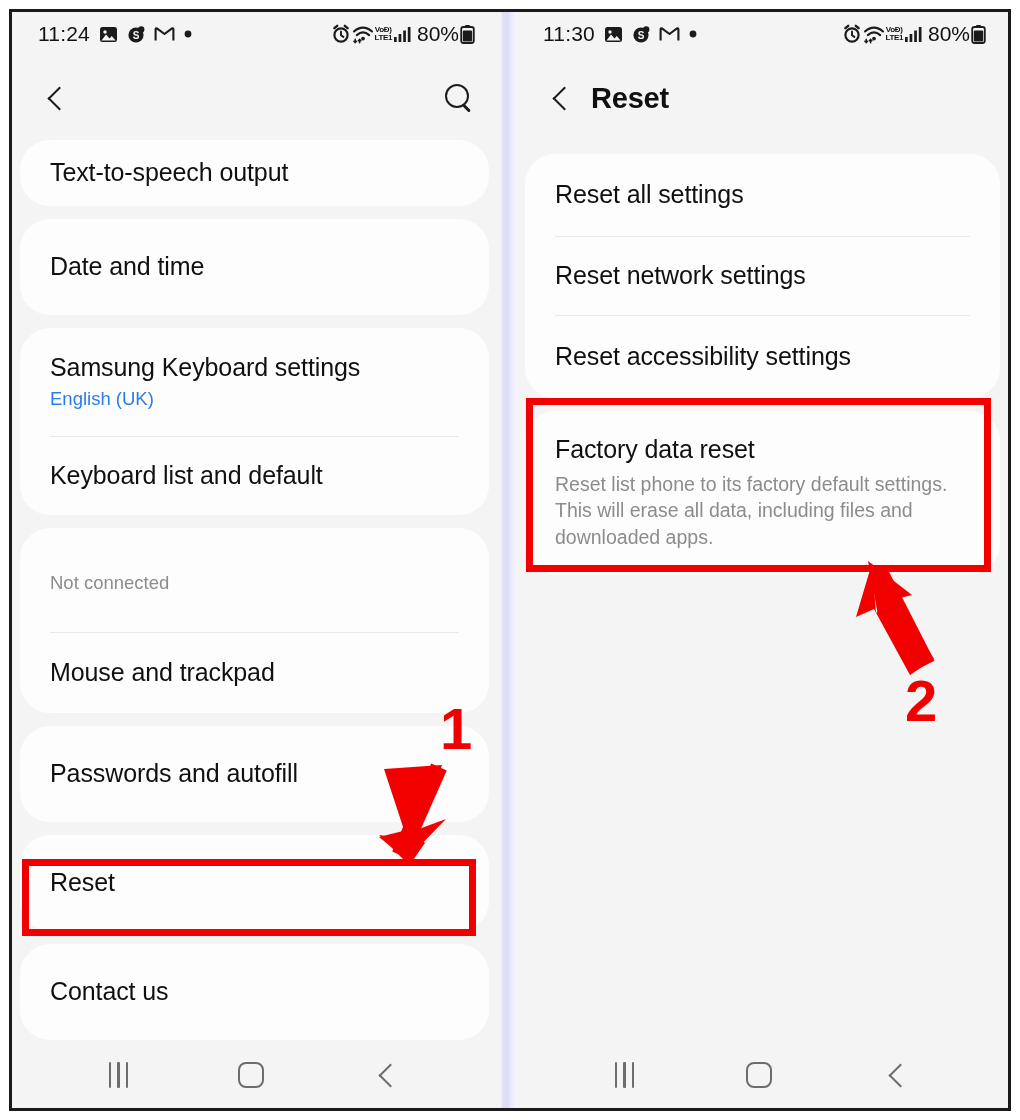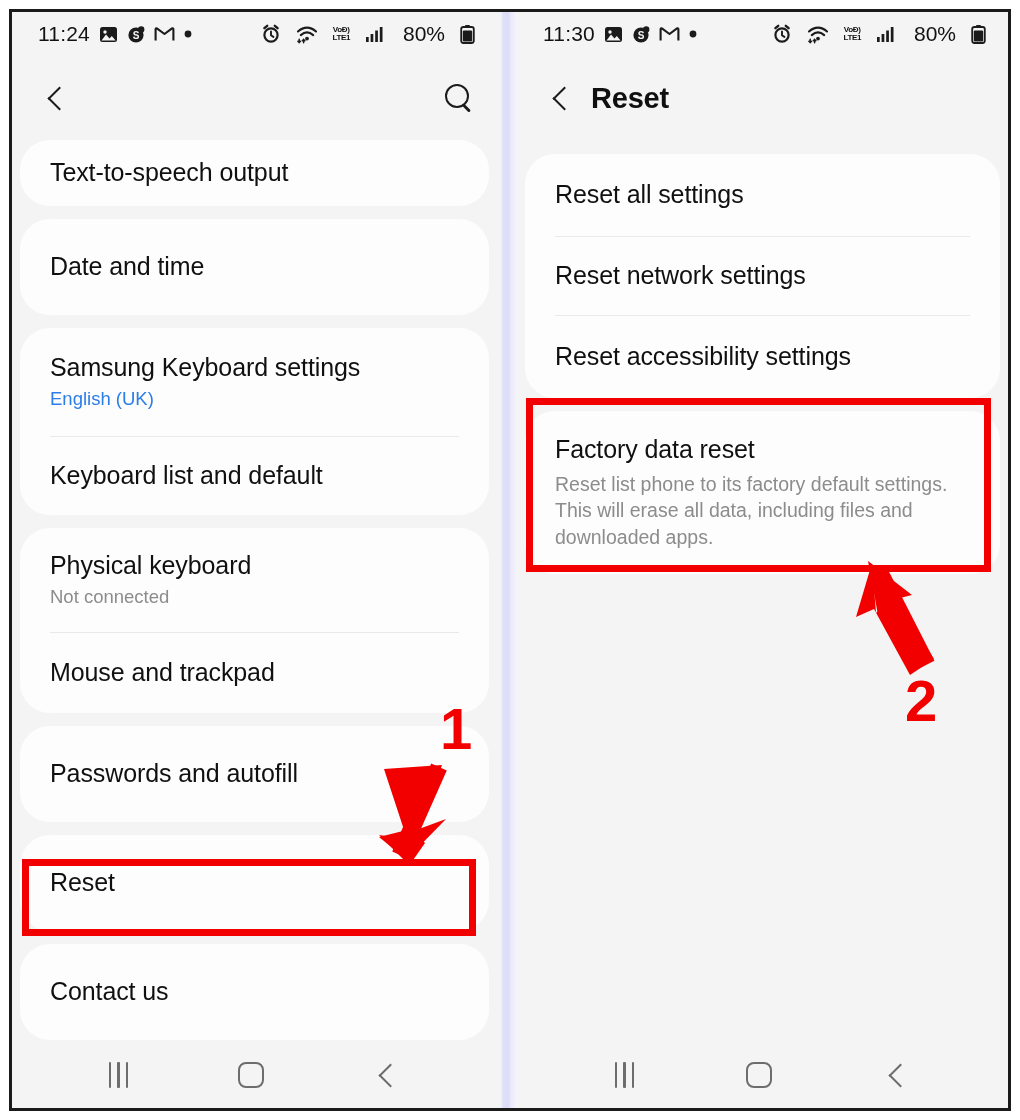--- a/index.html
+++ b/index.html
@@ -49,21 +49,21 @@
     height: 44px;
     display: flex;
     align-items: center;
     justify-content: space-between;
     padding: 0 22px 0 26px;
     background: #f4f4f4;
     color: #111;
   }
   .sb-left { display: flex; align-items: center; gap: 9px; }
   .sb-time { font-size: 21px; font-weight: 400; letter-spacing: .2px; color:#121212; }
-  .sb-right { display: flex; align-items: center; gap: 15px; }
+  .sb-right { display: flex; align-items: center; gap: 1px; }
   .sb-pct { font-size: 21px; color:#121212; margin-left:3px;}
   .ico { display:inline-block; line-height:0; }
   .voTag { display:flex; flex-direction:column; align-items:center; line-height:1; }
   .voTag b { font-size:8px; font-weight:700; letter-spacing:-.3px;}
   .voTag i { font-size:8px; font-weight:700; font-style:normal; letter-spacing:-.4px;}
 
   
   .apphdr {
     height: 84px;
     display: flex;
@@ -305,21 +305,20 @@
           <div class="row-sub accent">English (UK)</div>
         </div>
         <div class="row-divider"></div>
         <div class="row l-r4">
           <div class="row-title">Keyboard list and default</div>
         </div>
       </div>
 
       <div class="card">
         <div class="row l-r5">
-          <div class="row-title">Physical keyboard</div>
           <div class="row-sub">Not connected</div>
         </div>
         <div class="row-divider"></div>
         <div class="row l-r6">
           <div class="row-title">Mouse and trackpad</div>
         </div>
       </div>
 
       <div class="card">
         <div class="row l-r7">

